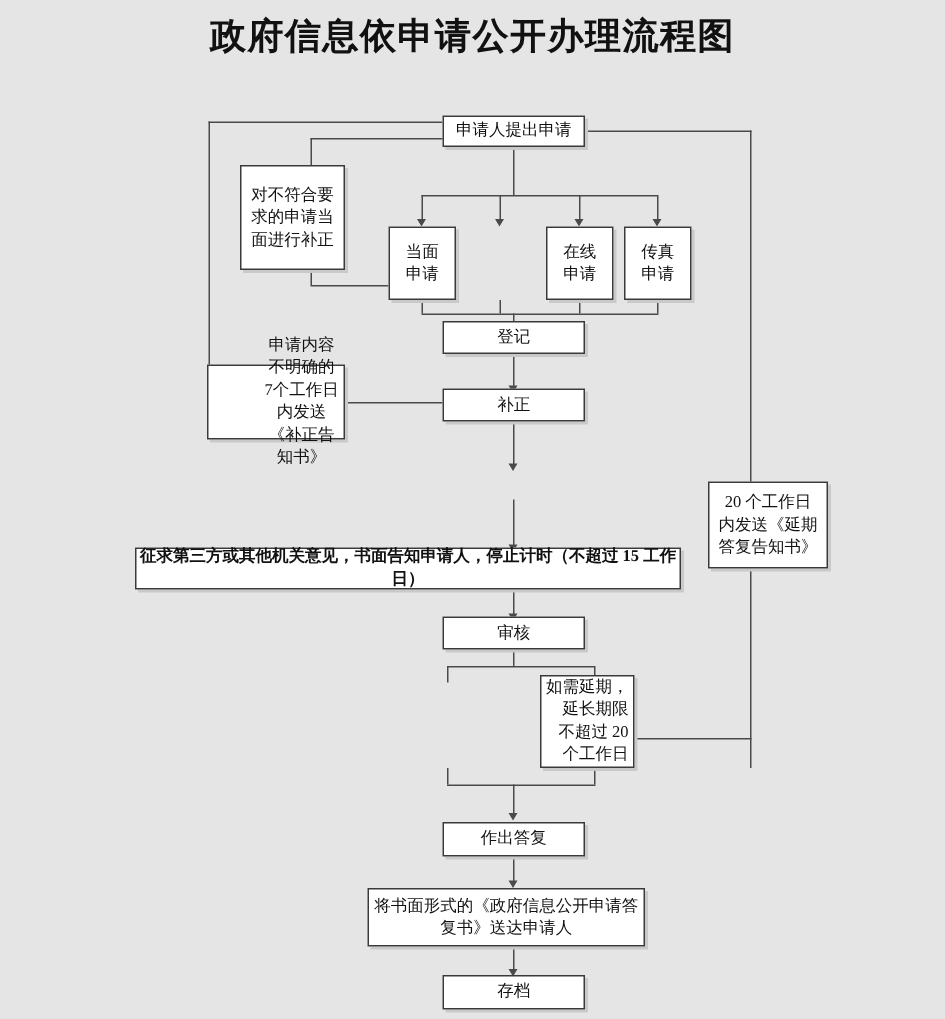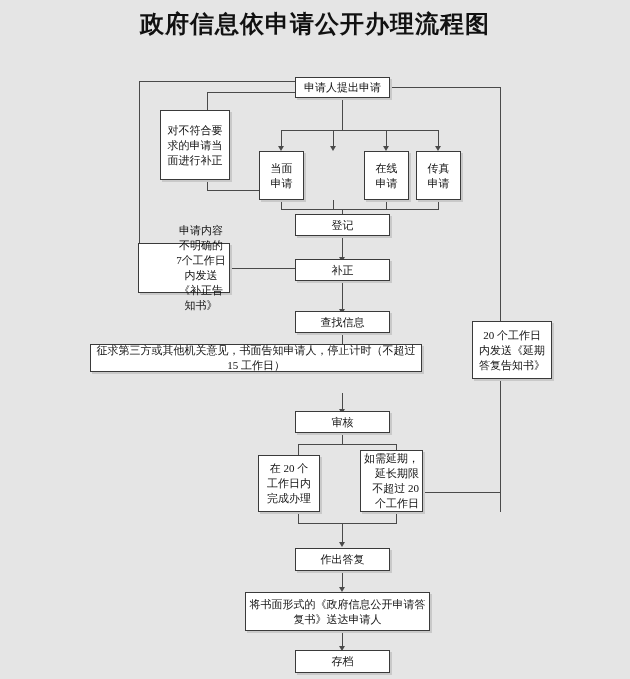--- a/index.html
+++ b/index.html
@@ -150,33 +150,29 @@
 申请</div>
 
   <div class="box" style="left:295px; top:214px; width:95px; height:22px;">登记</div>
 
   <div class="box" style="left:138px; top:243px; width:92px; height:50px;padding-left:36px;">申请内容不明确的
 7个工作日内发送
 《补正告知书》</div>
 
   <div class="box" style="left:295px; top:259px; width:95px; height:22px;">补正</div>
 
-  <div class="box" style="left:295px; top:311px; width:95px; height:22px;">查找信息</div>
 
-  <div class="box nw" style="left:90px; top:344px; width:332px; height:28px;">征求第三方或其他机关意见，书面告知申请人，停止计时（不超过 15 工作日）</div>
+  <div class="box nw" style="left:90px; top:365px; width:364px; height:28px;font-weight:bold;">征求第三方或其他机关意见，书面告知申请人，停止计时（不超过 15 工作日）</div>
 
   <div class="box" style="left:472px; top:321px; width:80px; height:58px;">20 个工作日
 内发送《延期
 答复告知书》</div>
 
   <div class="box" style="left:295px; top:411px; width:95px; height:22px;">审核</div>
 
-  <div class="box" style="left:258px; top:455px; width:62px; height:57px;">在 20 个
-工作日内
-完成办理</div>
 
   <div class="box" style="left:360px; top:450px; width:63px; height:62px;text-align:right;">如需延期，
 延长期限
 不超过 20
 个工作日</div>
 
   <div class="box nw" style="left:245px; top:592px; width:185px; height:39px;">将书面形式的《政府信息公开申请答
 复书》送达申请人</div>
 
   <div class="box" style="left:295px; top:548px; width:95px; height:23px;">作出答复</div>

